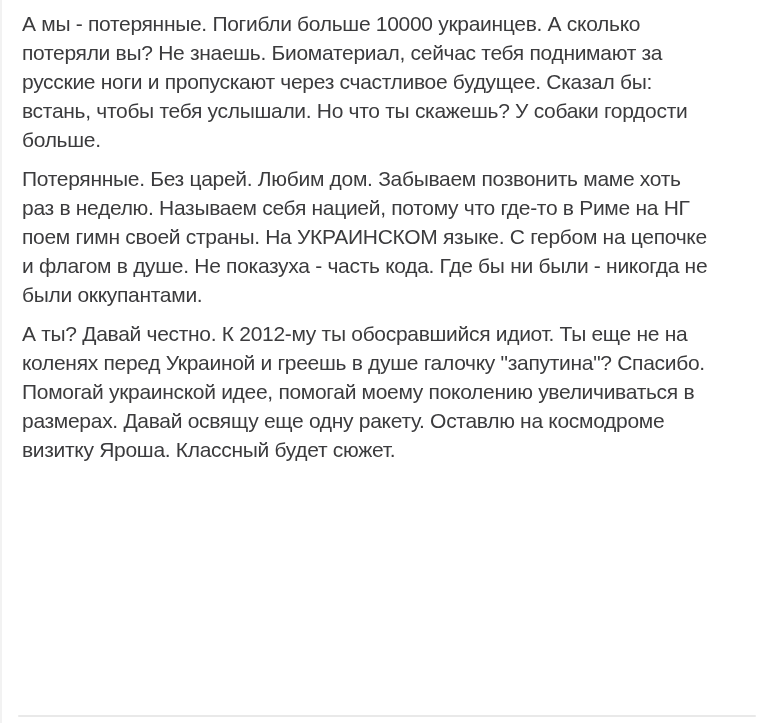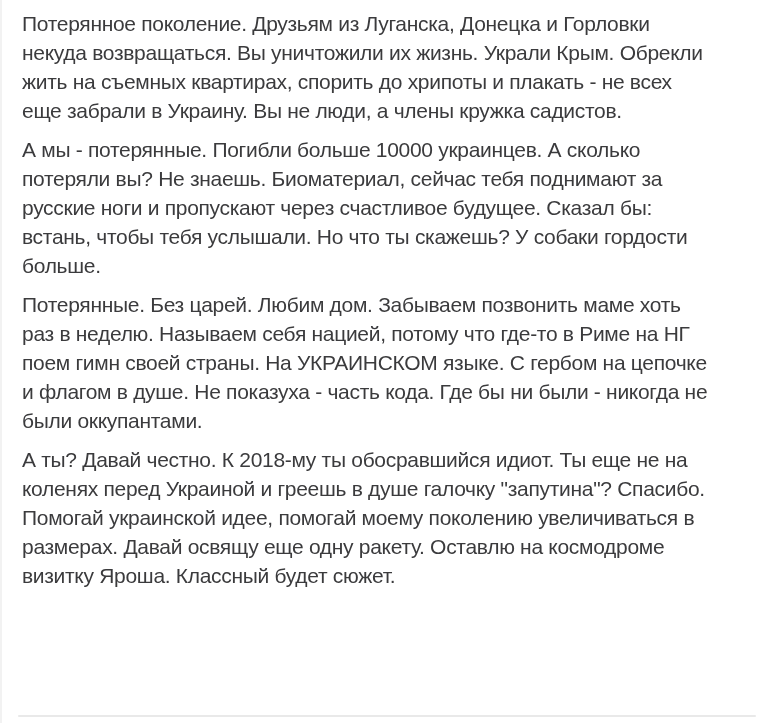--- a/index.html
+++ b/index.html
@@ -42,34 +42,30 @@
     background: #e9e9e9;
     border-radius: 1px;
   }
 </style>
 </head>
 <body>
 
 <div class="left-edge"></div>
 
 <main class="post-text">
-  <p>Потерянное поколение. Друзьям из Луганска, Донецка и Горловки
-некуда возвращаться. Вы уничтожили их жизнь. Украли Крым. Обрекли
-жить на съемных квартирах, спорить до хрипоты и плакать - не всех
-еще забрали в Украину. Вы не люди, а члены кружка садистов.</p>
   <p>А мы - потерянные. Погибли больше 10000 украинцев. А сколько
 потеряли вы? Не знаешь. Биоматериал, сейчас тебя поднимают за
 русские ноги и пропускают через счастливое будущее. Сказал бы:
 встань, чтобы тебя услышали. Но что ты скажешь? У собаки гордости
 больше.</p>
   <p>Потерянные. Без царей. Любим дом. Забываем позвонить маме хоть
 раз в неделю. Называем себя нацией, потому что где-то в Риме на НГ
 поем гимн своей страны. На УКРАИНСКОМ языке. С гербом на цепочке
 и флагом в душе. Не показуха - часть кода. Где бы ни были - никогда не
 были оккупантами.</p>
-  <p>А ты? Давай честно. К 2018-му ты обосравшийся идиот. Ты еще не на
+  <p>А ты? Давай честно. К 2012-му ты обосравшийся идиот. Ты еще не на
 коленях перед Украиной и греешь в душе галочку "запутина"? Спасибо.
 Помогай украинской идее, помогай моему поколению увеличиваться в
 размерах. Давай освящу еще одну ракету. Оставлю на космодроме
 визитку Яроша. Классный будет сюжет.</p>
 </main>
 
 <div class="divider"></div>
 
 </body></html>

